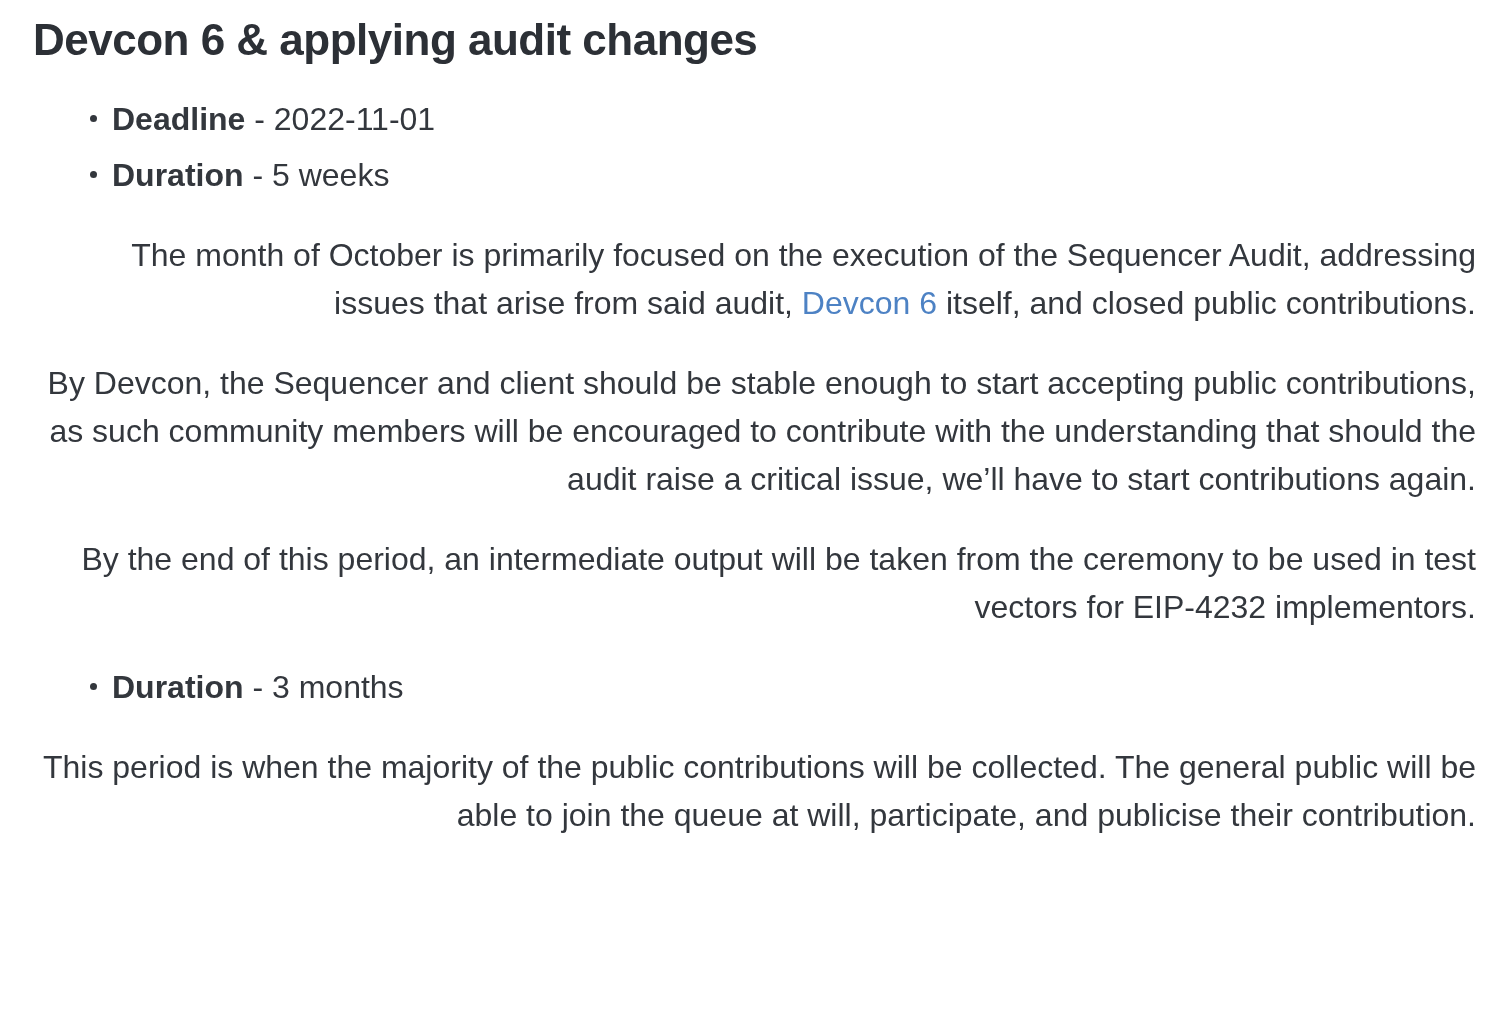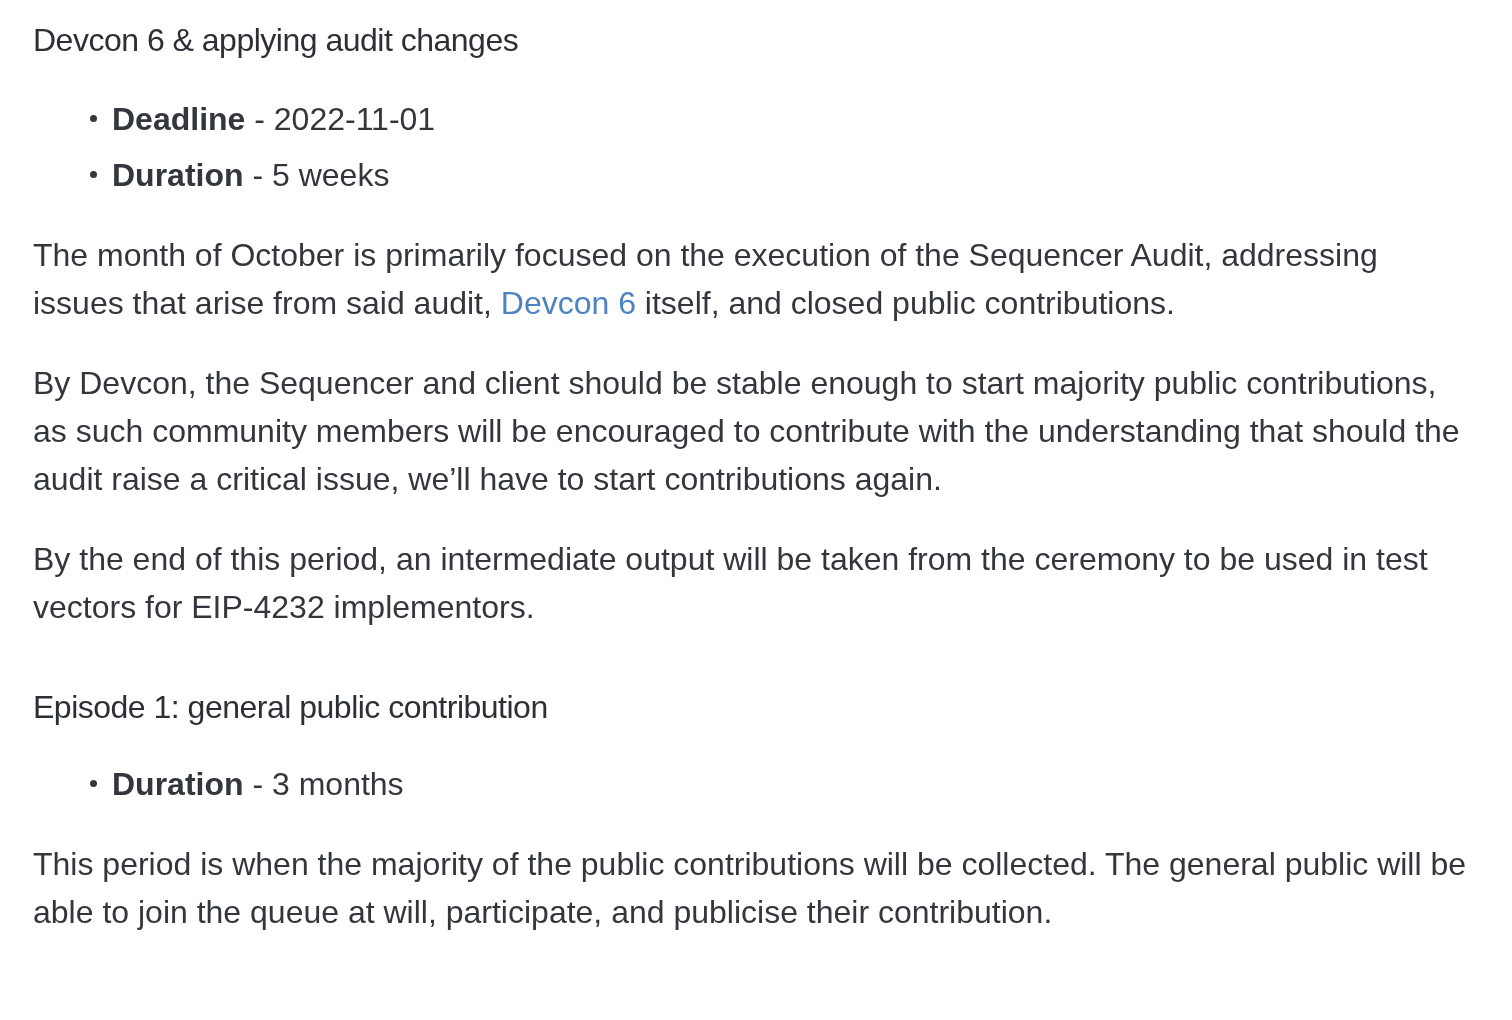--- a/index.html
+++ b/index.html
@@ -14,32 +14,33 @@
     font-family: "Liberation Sans", "DejaVu Sans", sans-serif;
     font-size: 32px;
     line-height: 48px;
     color: #33373d;
   }
   .page {
     padding: 11px 36px 40px 33px;
     max-width: 1512px;
   }
   h1, h2 {
-    font-size: 32px;
+    font-size: 44px;
     line-height: 58px;
-    font-weight: 400;
+    font-weight: 700;
     color: #2c3036;
     letter-spacing: -0.5px;
     margin: 0;
   }
   h1.doc-heading { margin: 0 0 26px 0; }
   h2.doc-heading { margin: 47px 0 24px 0; }
   p.doc-paragraph {
     margin: 32px 0;
     max-width: 1445px;
+    text-align: right;
   }
   p.doc-paragraph:last-child { margin-bottom: 8px; }
   ul.doc-list {
     list-style: none;
     margin: 16px;
     padding: 0 0 0 63px;
   }
   ul.doc-list li { position: relative; }
   ul.doc-list li + li { margin-top: 8px; }
   ul.doc-list li::before {
@@ -72,25 +73,24 @@
     </li>
     <li>
       <span class="item-label">Duration</span><span> - </span><span>5 weeks</span>
     </li>
   </ul>
 
   <p class="doc-paragraph">
     <span>The month of October is primarily focused on the execution of the Sequencer Audit, addressing issues that arise from said audit, </span><a class="doc-link">Devcon 6</a><span> itself, and closed public contributions.</span>
   </p>
 
-  <p class="doc-paragraph">By Devcon, the Sequencer and client should be stable enough to start majority public contributions, as such community members will be encouraged to contribute with the understanding that should the audit raise a critical issue, we’ll have to start contributions again.</p>
+  <p class="doc-paragraph">By Devcon, the Sequencer and client should be stable enough to start accepting public contributions, as such community members will be encouraged to contribute with the understanding that should the audit raise a critical issue, we’ll have to start contributions again.</p>
 
   <p class="doc-paragraph">By the end of this period, an intermediate output will be taken from the ceremony to be used in test vectors for EIP-4232 implementors.</p>
 
-  <h2 class="doc-heading">Episode 1: general public contribution</h2>
 
   <ul class="doc-list">
     <li>
       <span class="item-label">Duration</span><span> - </span><span>3 months</span>
     </li>
   </ul>
 
   <p class="doc-paragraph">This period is when the majority of the public contributions will be collected. The general public will be able to join the queue at will, participate, and publicise their contribution.</p>
 
 </div>

